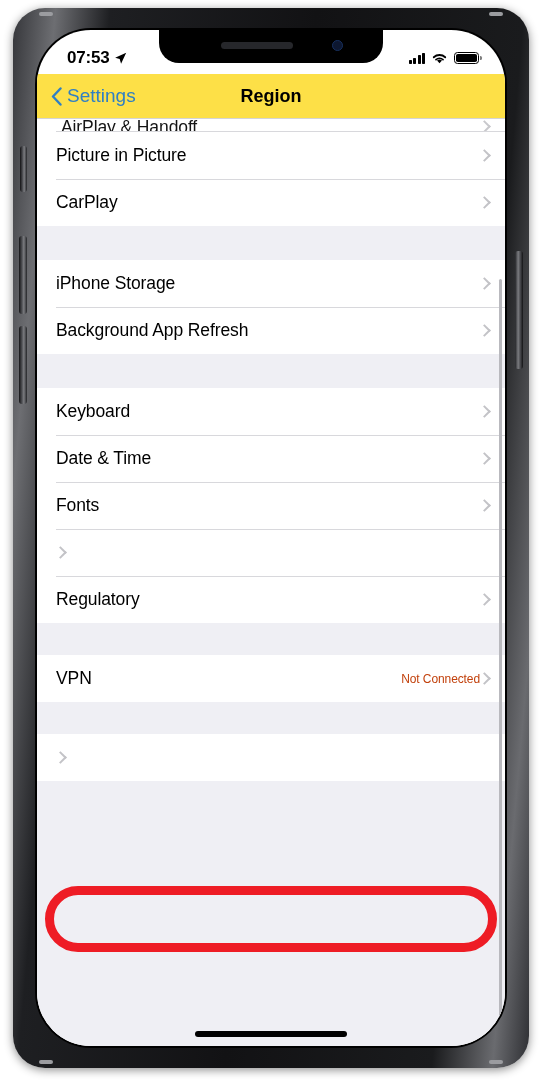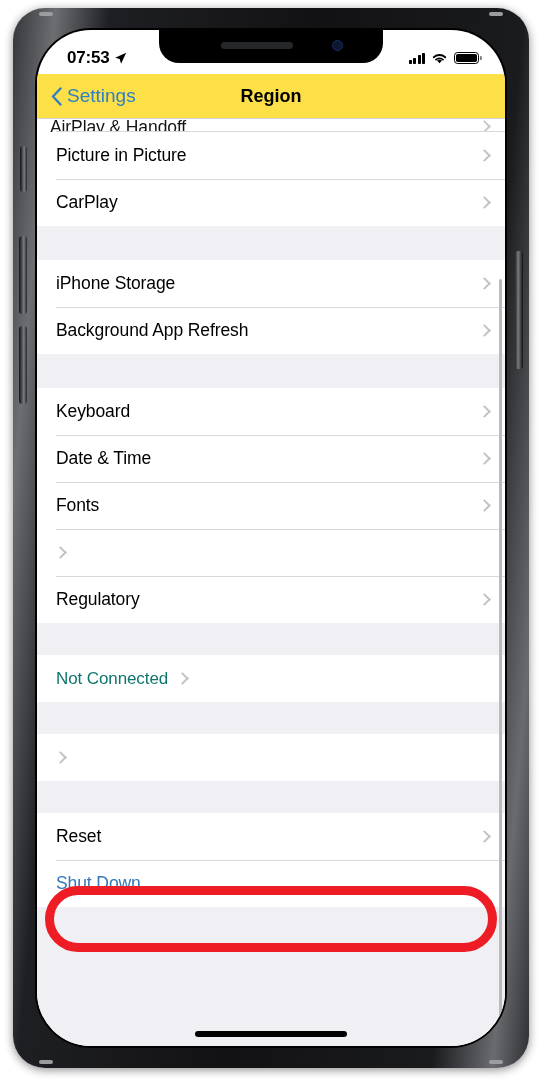--- a/index.html
+++ b/index.html
@@ -206,40 +206,40 @@
     height: 1px;
     background: #d8d8dc;
   }
   .row-label {
     font-size: 17.5px;
     color: #000;
     letter-spacing: -0.1px;
     flex: 1;
   }
   .row-value {
-    font-size: 17px;
-    color: #0f766e;
-    margin-right: 10px;
+    font-size: 12px;
+    color: #c2410c;
+    margin-right: 0;
     letter-spacing: -0.1px;
   }
   .chevron {
     width: 9px; height: 9px;
     border-top: 2px solid #c3c3c7;
     border-right: 2px solid #c3c3c7;
     transform: rotate(45deg);
     flex: none;
   }
 
   
   .row-partial {
     height: 13px;
     overflow: hidden;
     position: relative;
     background: #fff;
-    padding-left: 13px;
+    padding-left: 24px;
     padding-right: 16px;
     display: flex;
     align-items: flex-end;
   }
   .row-partial .row-label {
     font-size: 17.5px;
     color: #000;
     transform: translateY(6px);
     white-space: nowrap;
     opacity: .92;
@@ -409,44 +409,36 @@
         <div class="row">
           <span class="row-label">Regulatory</span>
           <span class="chevron"></span>
         </div>
       </div>
 
       <div class="group-gap small"></div>
 
       <div class="group">
         <div class="row">
+          <span class="row-label">VPN</span>
           <span class="row-value">Not Connected</span>
           <span class="chevron"></span>
         </div>
       </div>
 
       <div class="group-gap small"></div>
 
       <div class="group">
         <div class="row">
           <span class="chevron"></span>
         </div>
       </div>
 
       <div class="group-gap small"></div>
 
-      <div class="group">
-        <div class="row">
-          <span class="row-label">Reset</span>
-          <span class="chevron"></span>
-        </div>
-        <div class="row row-action">
-          <span class="row-label">Shut Down</span>
-        </div>
-      </div>
 
       <div class="group-gap"></div>
 
       <div id="scroll-indicator"></div>
     </div>
 
     <div id="reset-highlight"></div>
 
     <div id="home-indicator"></div>
 

